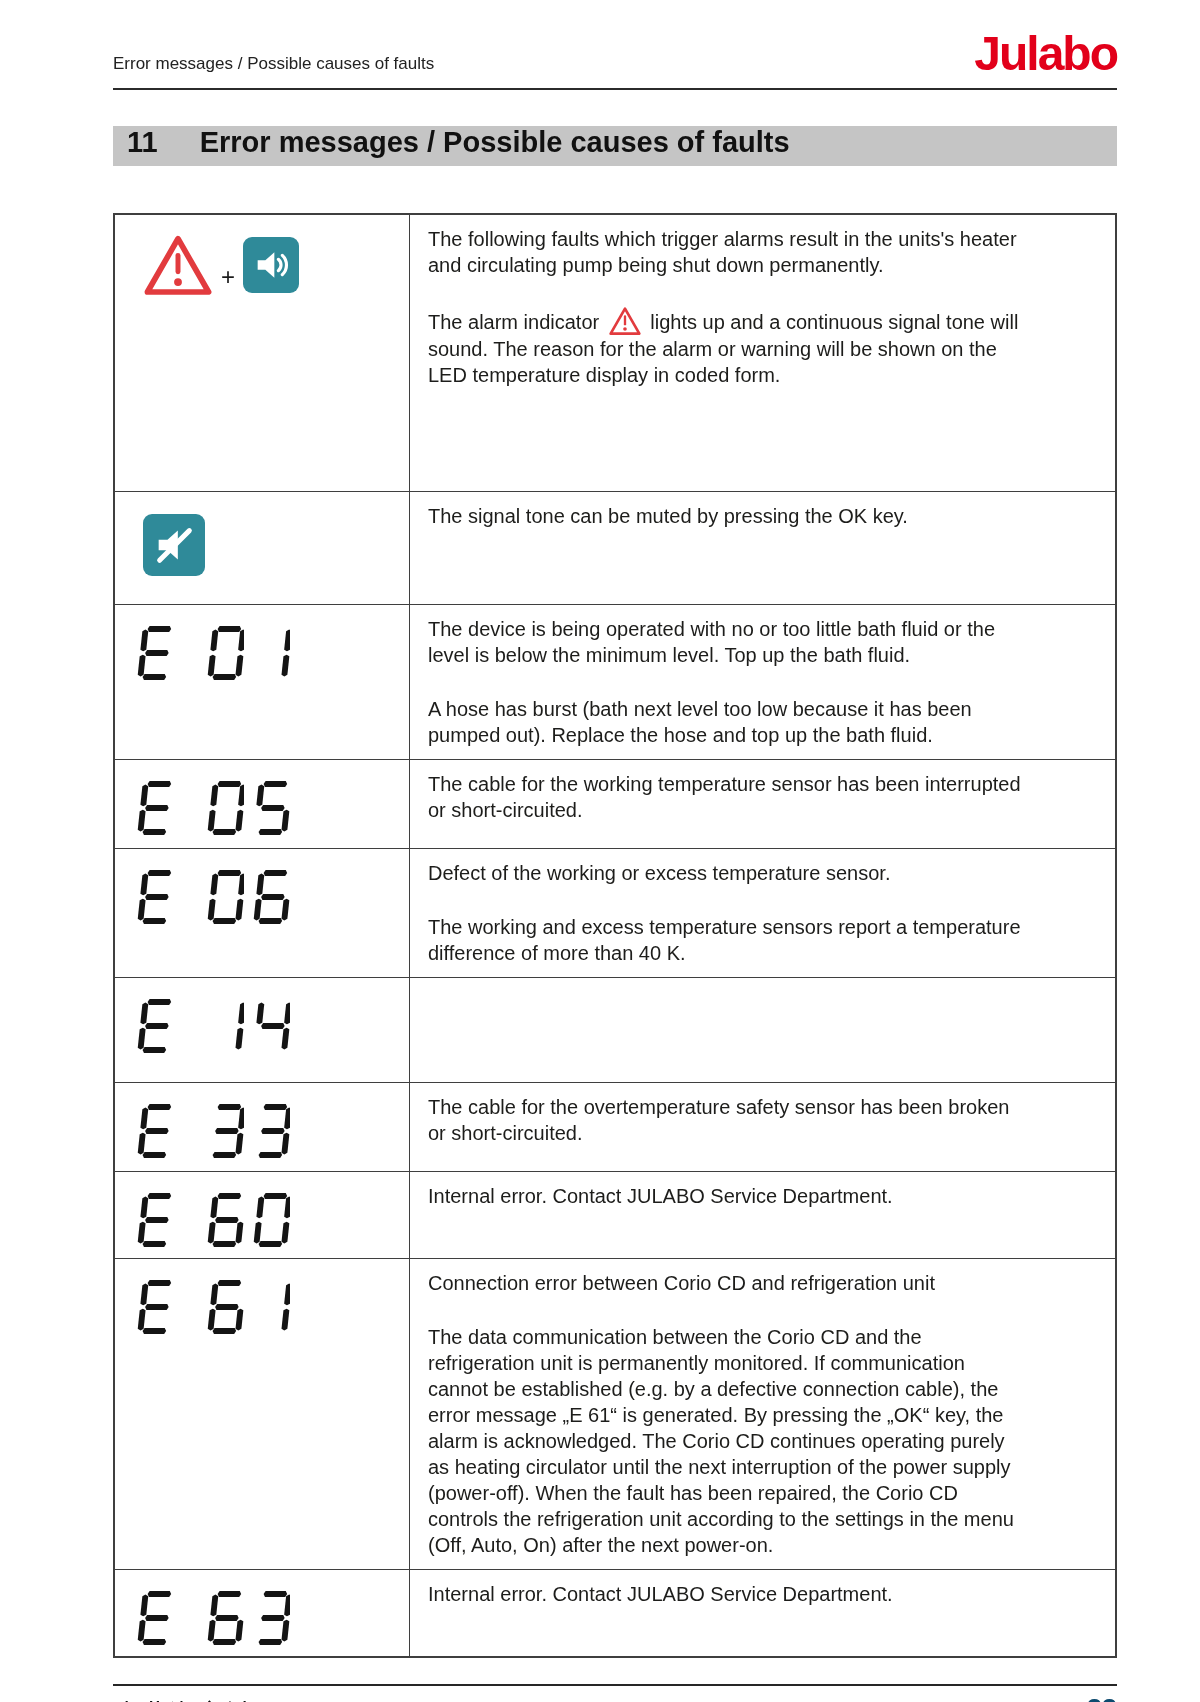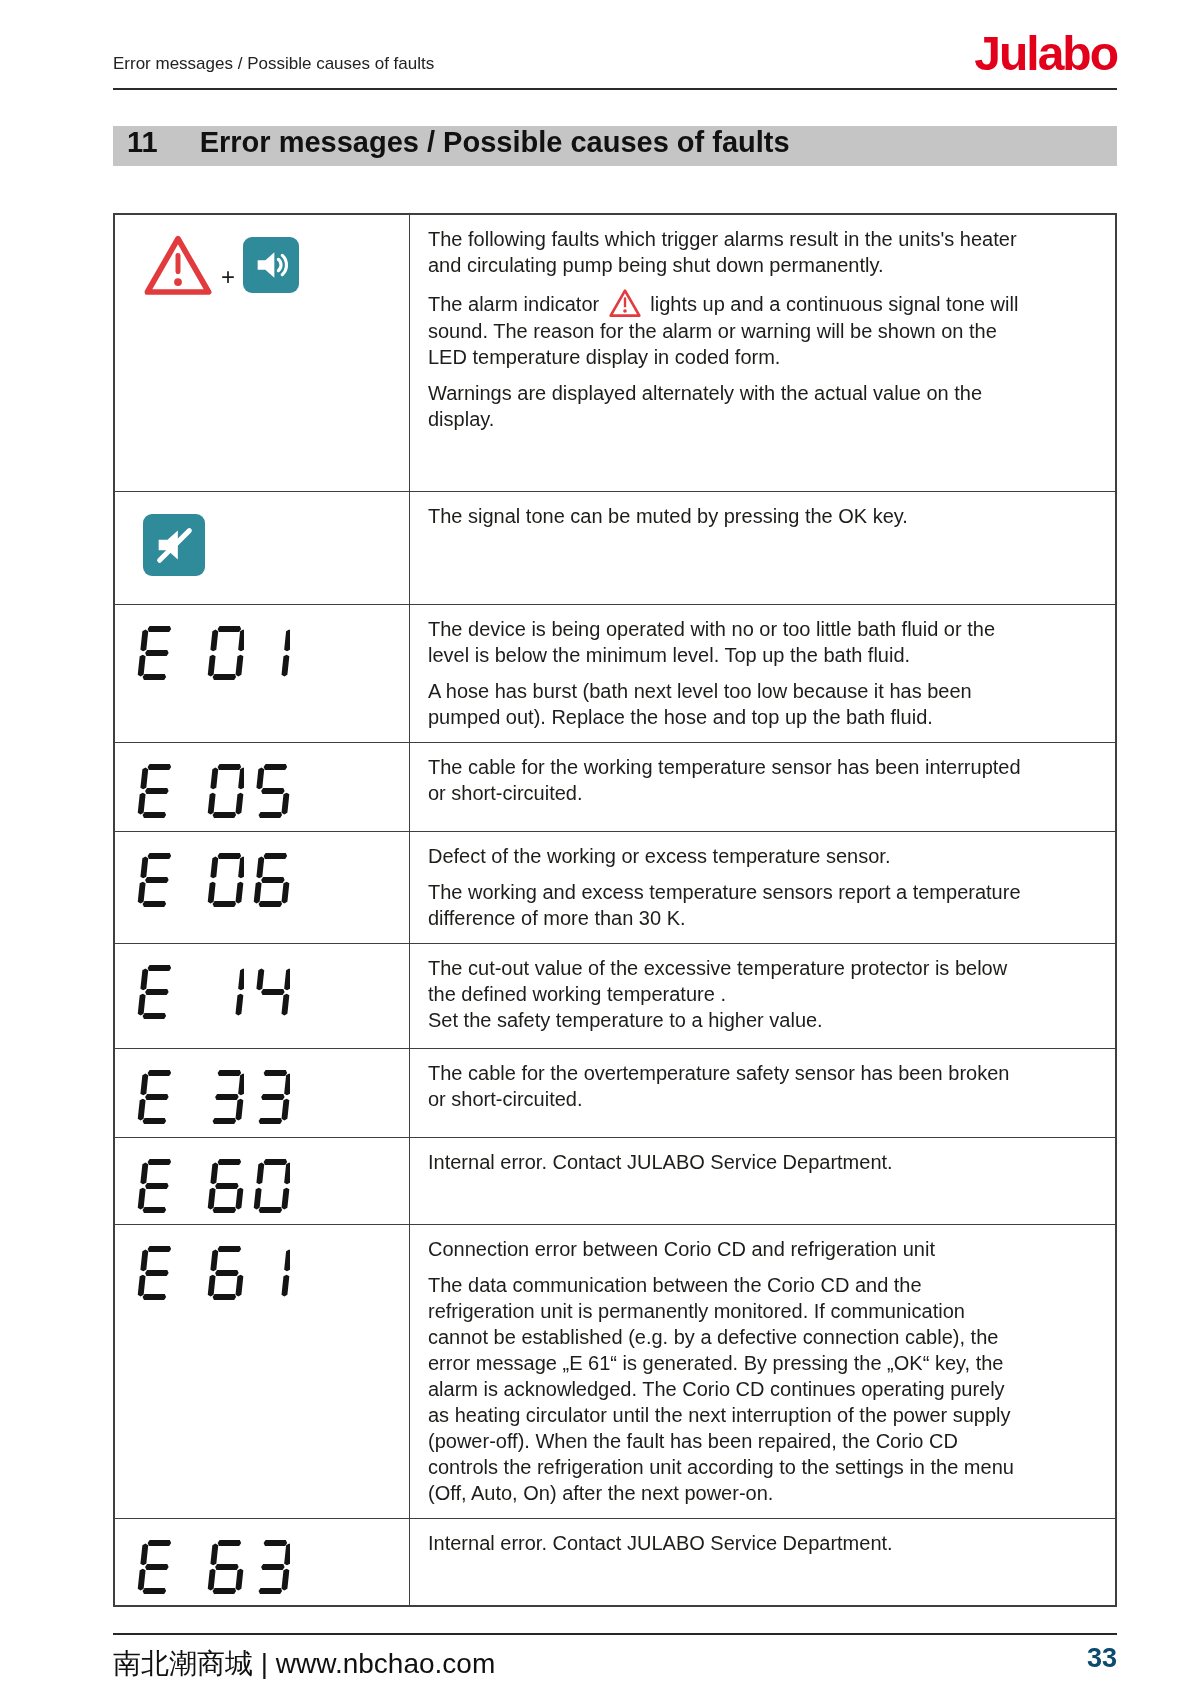--- a/index.html
+++ b/index.html
@@ -26,21 +26,21 @@
 
   
   .ftable{margin-top:47px;border:2px solid #3f3f3f;}
   .t-row{display:flex;}
   .t-row + .t-row{border-top:1.5px solid #3f3f3f;}
   .cell-left{flex:0 0 295px;box-sizing:border-box;border-right:1.5px solid #3f3f3f;
              padding:14px 10px 10px 16px;}
   .cell-right{flex:1;box-sizing:border-box;padding:11px 18px;}
   .cell-text{max-width:595px;font-size:20px;line-height:26px;}
   .cell-text p{margin:0;}
-  .cell-text p + p{margin-top:10px;}
+  .cell-text p + p{margin-top:28px;}
 
   .t-row:nth-child(1){min-height:276px;}
   .t-row:nth-child(2){min-height:112px;}
   .t-row:nth-child(3){min-height:137px;}
   .t-row:nth-child(4){min-height:88px;}
   .t-row:nth-child(5){min-height:111px;}
   .t-row:nth-child(6){min-height:104px;}
   .t-row:nth-child(7){min-height:88px;}
   .t-row:nth-child(8){min-height:80px;}
   .t-row:nth-child(9){min-height:293px;}
@@ -99,21 +99,20 @@
           </div>
         </div>
         <div class="cell-right">
           <div class="cell-text">
             <p>The following faults which trigger alarms result in the units's heater and circulating pump being shut down permanently.</p>
             <p>The alarm indicator <svg class="inline-alarm" width="34" height="30" viewBox="0 0 100 90">
                 <path d="M50 8 L93 83 L7 83 Z" fill="#ffffff" stroke="#e23b3e" stroke-width="8" stroke-linejoin="round"></path>
                 <rect x="46.5" y="28" width="7" height="30" rx="3.5" fill="#e23b3e"></rect>
                 <circle cx="50" cy="69" r="5.5" fill="#e23b3e"></circle>
               </svg> lights up and a continuous signal tone will sound. The reason for the alarm or warning will be shown on the LED temperature display in coded form.</p>
-            <p>Warnings are displayed alternately with the actual value on the display.</p>
           </div>
         </div>
       </div>
       <div class="t-row">
         <div class="cell-left"><span class="tile big">
             <svg width="46" height="46" viewBox="0 0 24 24">
               <polygon points="4,9.2 8.6,9.2 14,4.4 14,19.6 8.6,14.8 4,14.8" fill="#ffffff"></polygon>
               <line x1="4.5" y1="20" x2="20" y2="4.5" stroke="#ffffff" stroke-width="2.6" stroke-linecap="round"></line>
             </svg>
           </span></div>
@@ -324,21 +323,21 @@
                 <g transform="translate(6,28.5)">
                   <polygon points="2,0 26,0 28,3.5 26,7 2,7 0,3.5"></polygon>
                 </g>
               </g>
             </svg>
           </div>
         </div>
         <div class="cell-right">
           <div class="cell-text">
             <p>Defect of the working or excess temperature sensor.</p>
-            <p>The working and excess temperature sensors report a temperature difference of more than 30 K.</p>
+            <p>The working and excess temperature sensors report a temperature difference of more than 40 K.</p>
           </div>
         </div>
       </div>
       <div class="t-row">
         <div class="cell-left">
           <div class="seg-box" aria-label="E 14">
             <svg class="seg-char" width="37" height="56" viewBox="-2 0 44 64">
               <g fill="#141414" transform="translate(5,0) skewX(-6)">
                 <g transform="translate(6,0)">
                   <polygon points="2,0 26,0 28,3.5 26,7 2,7 0,3.5"></polygon>
@@ -377,25 +376,20 @@
                   <polygon points="3.5,0 7,2 7,24 3.5,26 0,24 0,2"></polygon>
                 </g>
                 <g transform="translate(0,4)">
                   <polygon points="3.5,0 7,2 7,24 3.5,26 0,24 0,2"></polygon>
                 </g>
                 <g transform="translate(6,28.5)">
                   <polygon points="2,0 26,0 28,3.5 26,7 2,7 0,3.5"></polygon>
                 </g>
               </g>
             </svg>
-          </div>
-        </div>
-        <div class="cell-right">
-          <div class="cell-text">
-            <p>The cut-out value of the excessive temperature protector is below the defined working temperature .<br>Set the safety temperature to a higher value.</p>
           </div>
         </div>
       </div>
       <div class="t-row">
         <div class="cell-left">
           <div class="seg-box" aria-label="E 33">
             <svg class="seg-char" width="37" height="56" viewBox="-2 0 44 64">
               <g fill="#141414" transform="translate(5,0) skewX(-6)">
                 <g transform="translate(6,0)">
                   <polygon points="2,0 26,0 28,3.5 26,7 2,7 0,3.5"></polygon>

